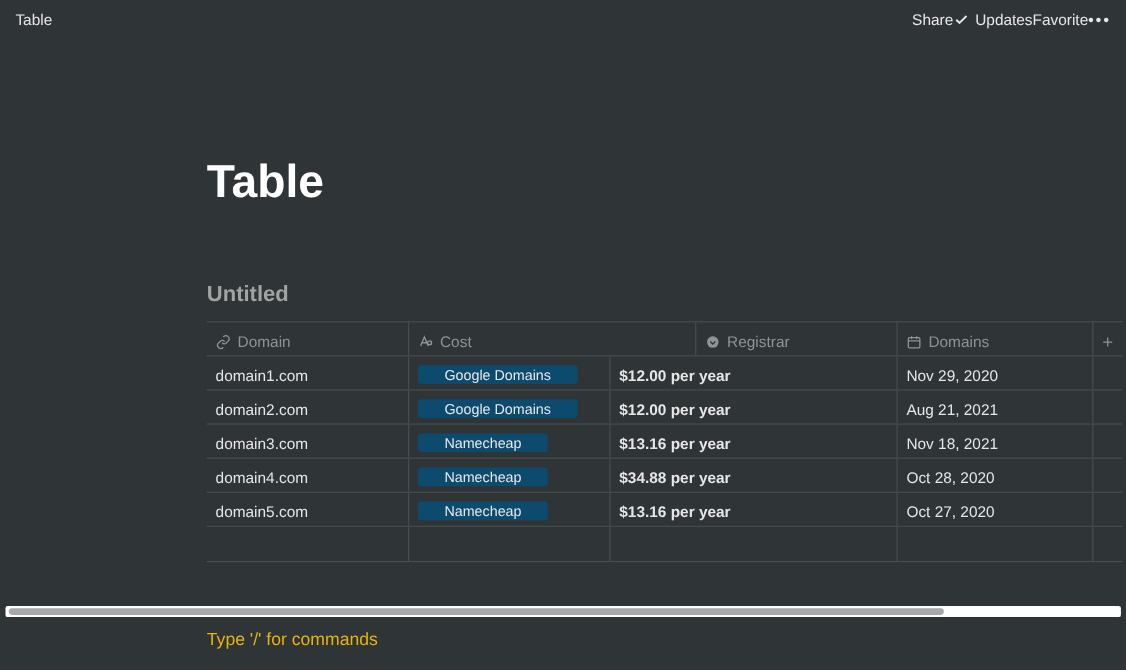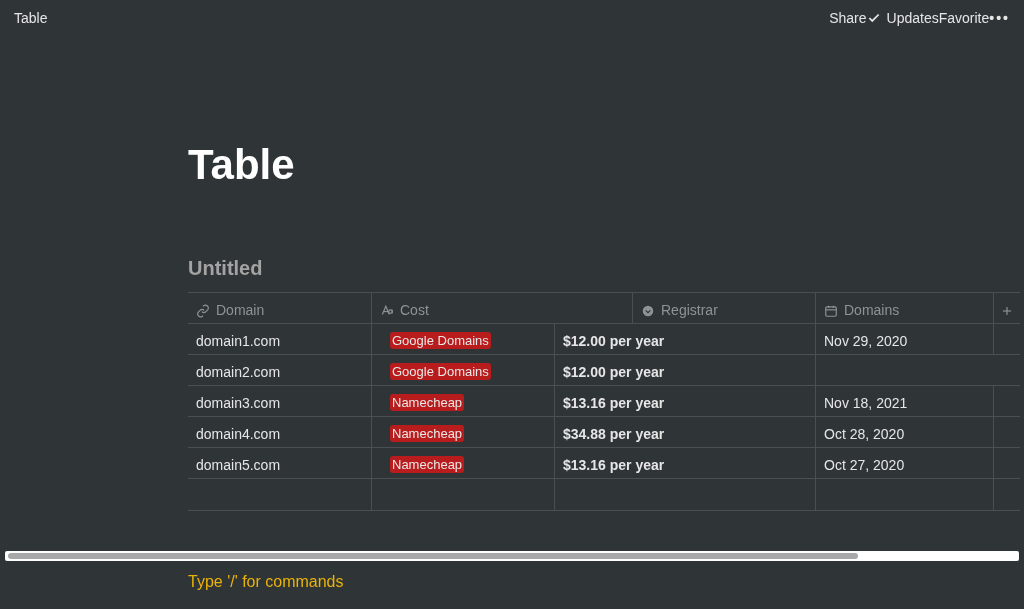--- a/index.html
+++ b/index.html
@@ -15,21 +15,21 @@
     .table-wrap { margin-top:12px; width:832px; border-top:1px solid #4a4f52; }
     .table-row { display:flex; border-bottom:1px solid #4a4f52; min-height:31px; align-items:stretch; }
     .cell { border-right:1px solid #4a4f52; padding:5px 8px; font-size:14px; display:flex; align-items:flex-end; }
     .col-domain { width:184px; }
     .col-registrar { width:183px; }
     .col-cost { width:261px; font-weight:600; }
     .col-renewal { width:178px; }
     .col-add { width:26px; justify-content:center; color:#8e9396; }
     .hdr { color:#8e9396; font-weight:400; gap:6px; }
     .hdr svg { flex:none; }
-    .tag { background:#b91c1c; color:#e8e8e8; padding:1px 2px; border-radius:3px; font-size:13px;margin-left:10px; }
+    .tag { background:#0c4a6e; color:#e8e8e8; padding:1px 24px; border-radius:3px; font-size:13px; }
     .newrow { padding:7px 8px; color:#8e9396; font-size:14px; display:flex; align-items:center; gap:6px; cursor:pointer; border-bottom:1px solid #4a4f52; }
     .empty-cell { height:31px; }
     .scroll-track { position:absolute; left:5px; right:5px; bottom:48px; height:10px; background:#fff; border-radius:2px; }
     .scroll-thumb { position:absolute; left:3px; top:2px; height:6px; width:850px; background:#a6a8aa; border-radius:3px; }
     .command-hint { position:absolute; left:188px; bottom:18px; color:#eab308; font-size:16px; }
     .icon { width:14px; height:14px; }
   </style>
 </head>
 <body>
 
@@ -105,20 +105,21 @@
           <div class="cell col-cost">$12.00 per year</div>
           <div class="cell col-renewal">Nov 29, 2020</div>
           <div class="cell col-add" style="border-right:none;"></div>
         </div>
         <div class="table-row">
           <div class="cell col-domain">domain2.com</div>
           <div class="cell col-registrar">
             <span class="tag">Google Domains</span>
           </div>
           <div class="cell col-cost">$12.00 per year</div>
+          <div class="cell col-renewal">Aug 21, 2021</div>
           <div class="cell col-add" style="border-right:none;"></div>
         </div>
         <div class="table-row">
           <div class="cell col-domain">domain3.com</div>
           <div class="cell col-registrar">
             <span class="tag">Namecheap</span>
           </div>
           <div class="cell col-cost">$13.16 per year</div>
           <div class="cell col-renewal">Nov 18, 2021</div>
           <div class="cell col-add" style="border-right:none;"></div>

